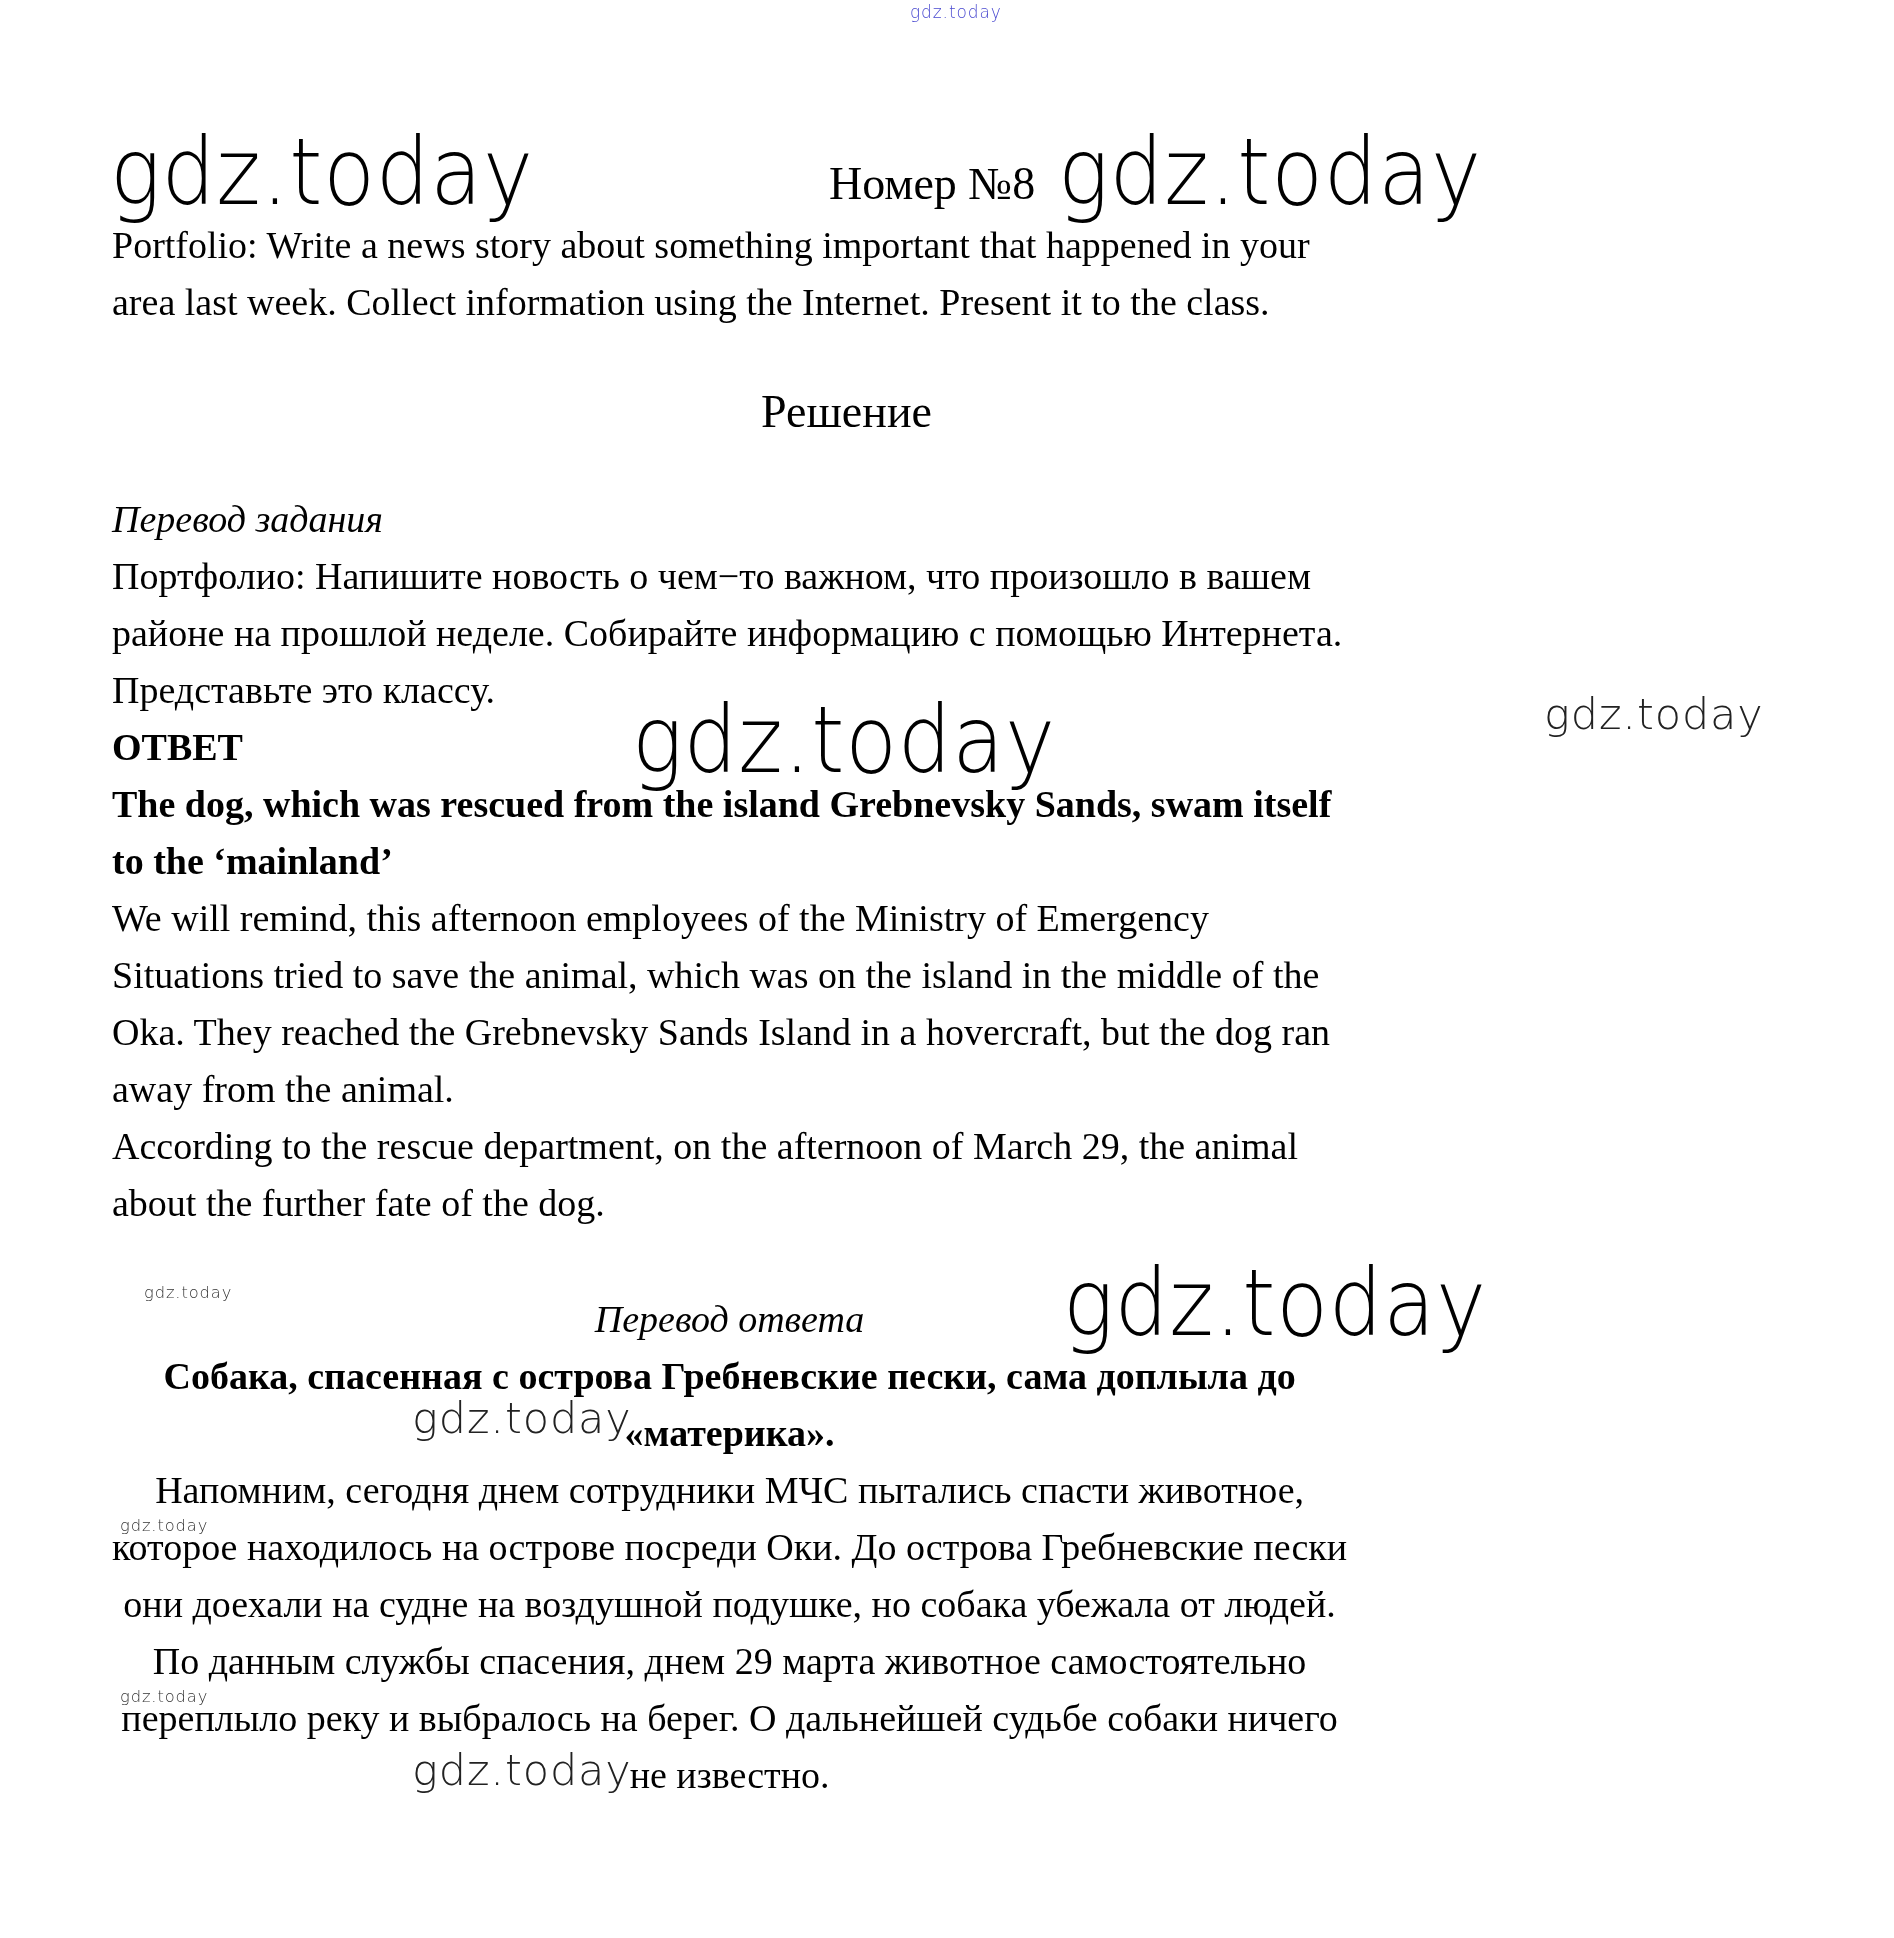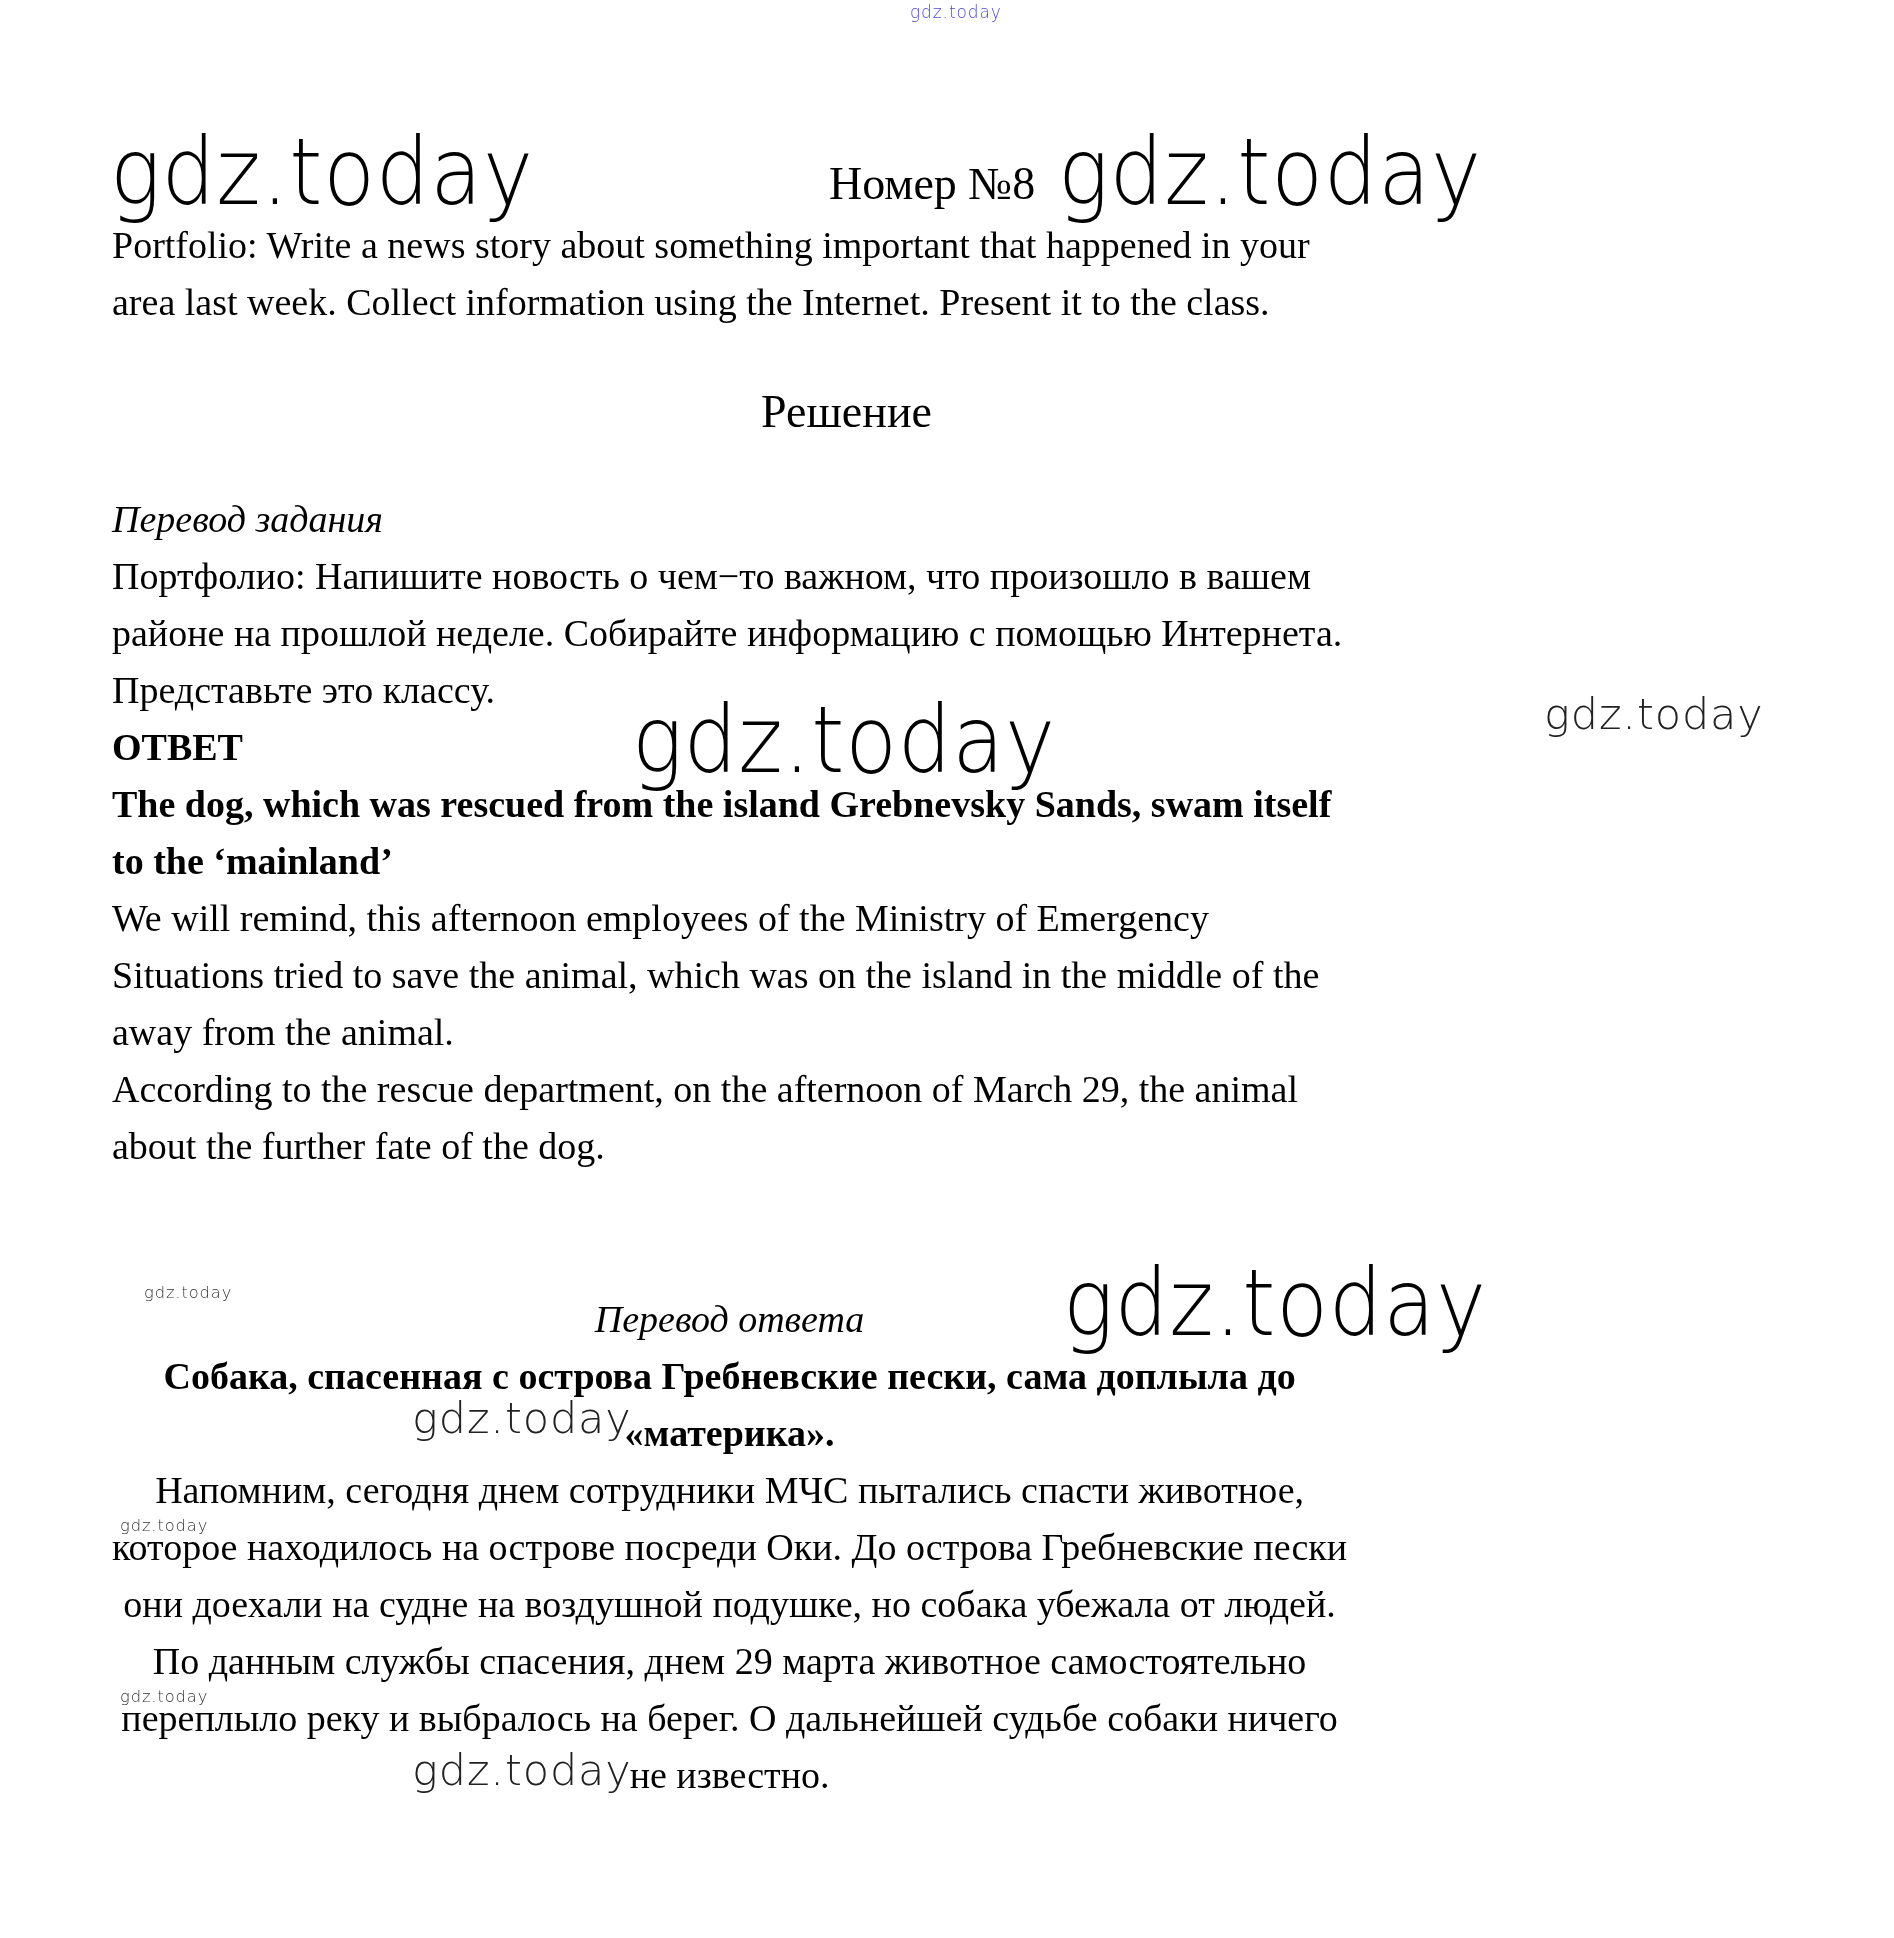--- a/index.html
+++ b/index.html
@@ -47,20 +47,21 @@
   <span class="line">районе на прошлой неделе. Собирайте информацию с помощью Интернета.</span>
   <span class="line">Представьте это классу.</span>
 </div>
 
 <div class="abs body-text" style="top:719px;">
   <span class="line bold">ОТВЕТ</span>
   <span class="line bold">The dog, which was rescued from the island Grebnevsky Sands, swam itself</span>
   <span class="line bold">to the ‘mainland’</span>
   <span class="line">We will remind, this afternoon employees of the Ministry of Emergency</span>
   <span class="line">Situations tried to save the animal, which was on the island in the middle of the</span>
+  <span class="line">Oka. They reached the Grebnevsky Sands Island in a hovercraft, but the dog ran</span>
   <span class="line">away from the animal.</span>
   <span class="line">According to the rescue department, on the afternoon of March 29, the animal</span>
   <span class="line">about the further fate of the dog.</span>
 </div>
 
 <div class="abs body-text" style="top:1291px;text-align:center;">
   <span class="line italic-bold">Перевод ответа</span>
   <span class="line bold">Собака, спасенная с острова Гребневские пески, сама доплыла до</span>
   <span class="line bold">«материка».</span>
   <span class="line">Напомним, сегодня днем сотрудники МЧС пытались спасти животное,</span>

